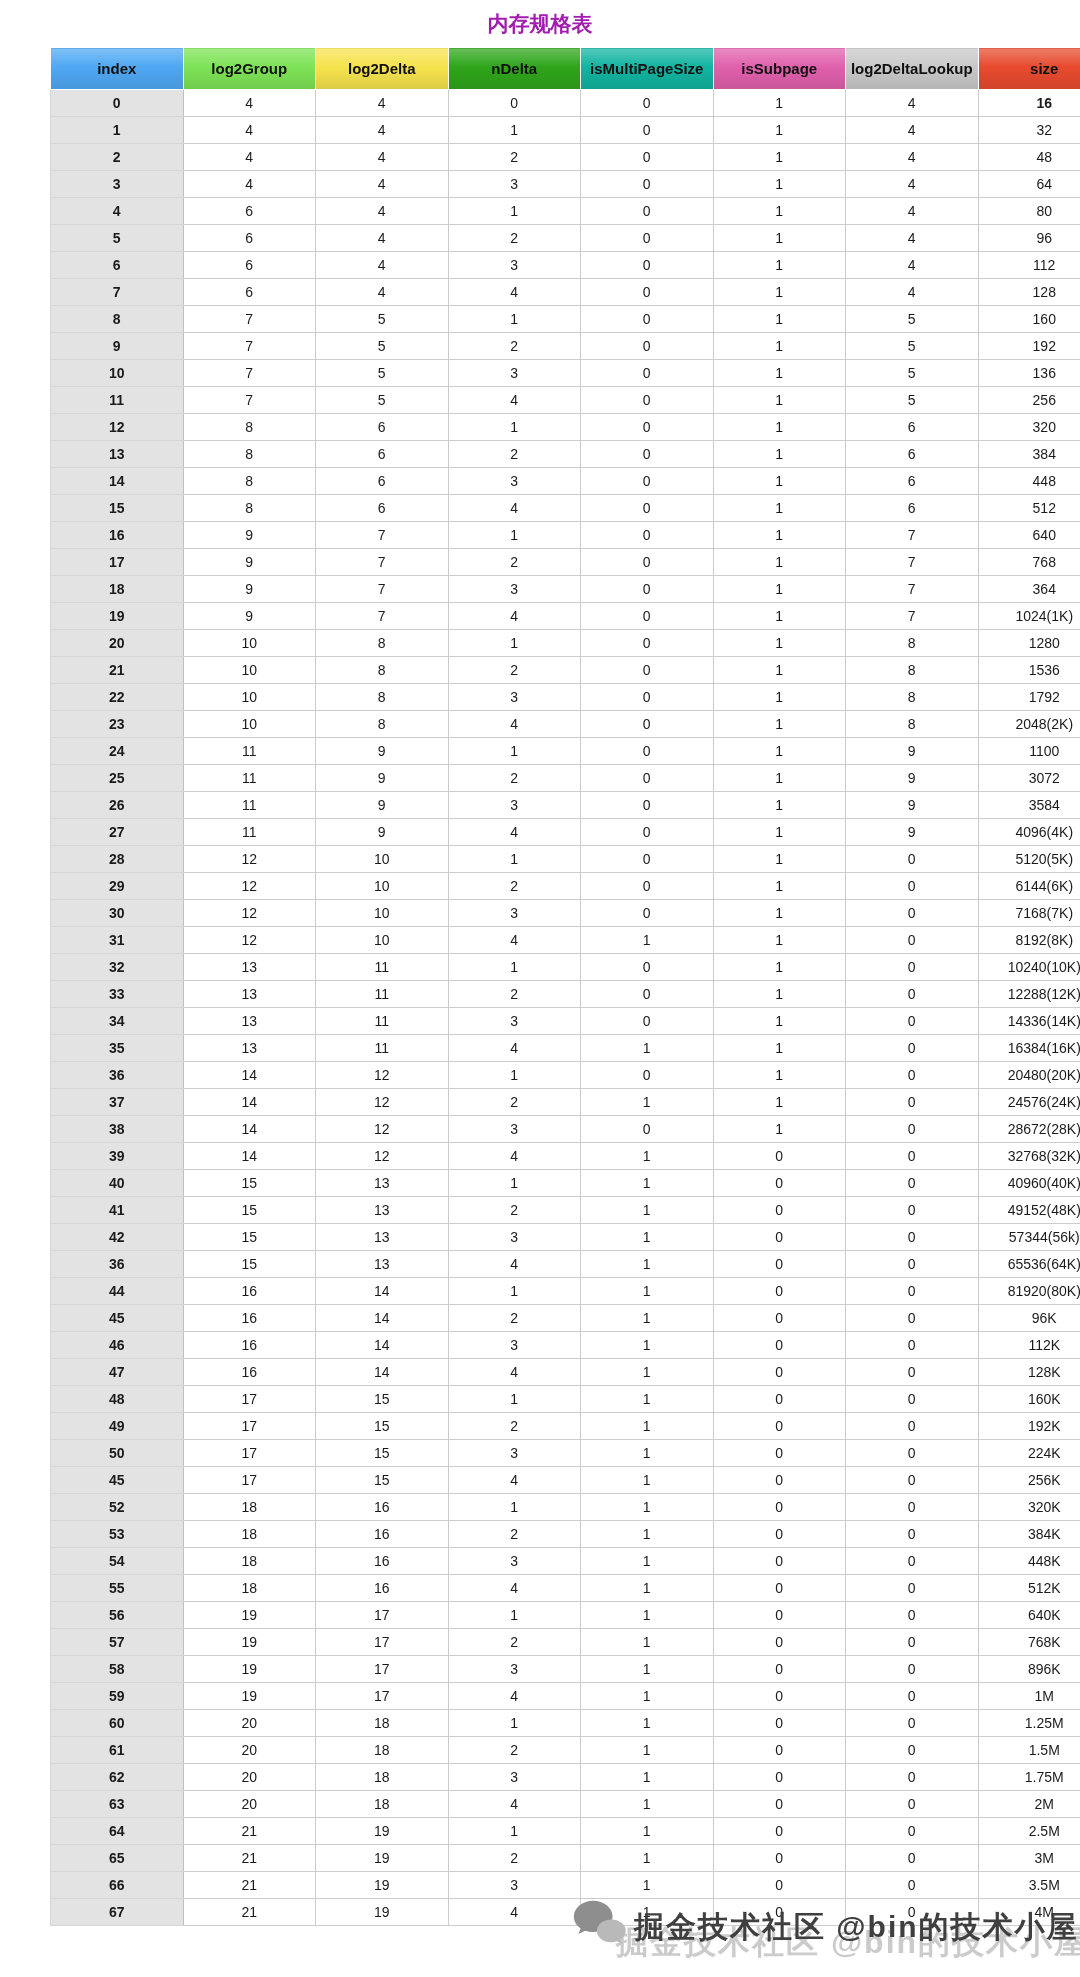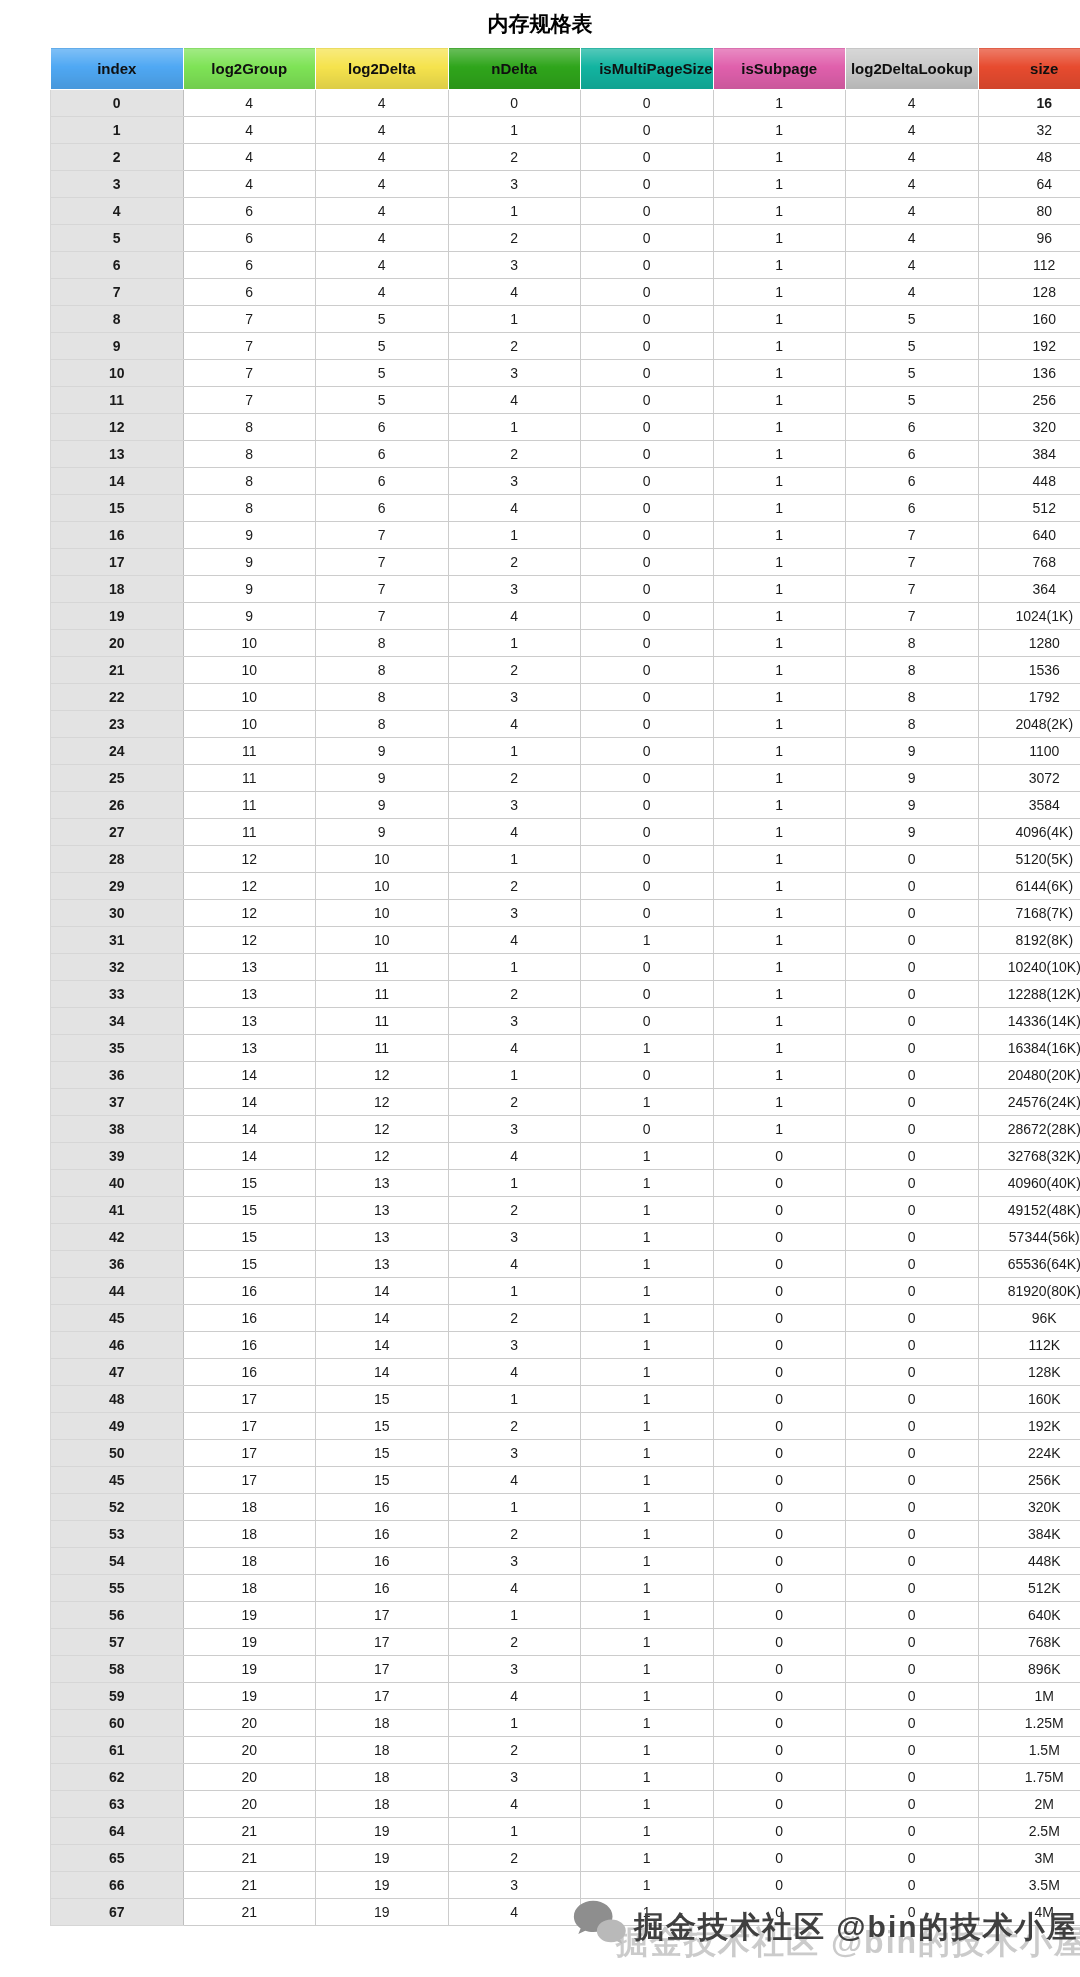--- a/index.html
+++ b/index.html
@@ -4,21 +4,21 @@
 <style>
   html,body{margin:0;padding:0;}
   body{
     width:1080px;height:1977px;position:relative;overflow:hidden;
     background:#ffffff;
     font-family:"Liberation Sans","DejaVu Sans",sans-serif;
     color:#1b1b1b;
   }
   .page-title{
     position:absolute;top:10px;left:0;width:100%;
-    text-align:center;font-size:21px;font-weight:600;color:#000000;
+    text-align:center;font-size:21px;font-weight:600;color:#a21caf;
   }
   .table-wrap{position:absolute;left:10px;top:47px;padding-left:40px;}
   table{
     border-collapse:collapse;table-layout:fixed;width:1061px;
   }
   th{
     height:41px;font-size:15px;font-weight:700;color:#101010;
     text-align:center;border:1px solid #ffffff;padding:0;
   }
   td{
@@ -44,21 +44,21 @@
 <div class="page-title">内存规格表</div>
 
 <div class="table-wrap">
   <table>
     <thead>
       <tr>
           <th style="background: linear-gradient(rgba(255, 255, 255, 0.28), rgba(255, 255, 255, 0) 45%, rgba(0, 0, 0, 0.1)), rgb(79, 168, 243);">index</th>
           <th style="background: linear-gradient(rgba(255, 255, 255, 0.28), rgba(255, 255, 255, 0) 45%, rgba(0, 0, 0, 0.1)), rgb(126, 227, 86);">log2Group</th>
           <th style="background: linear-gradient(rgba(255, 255, 255, 0.28), rgba(255, 255, 255, 0) 45%, rgba(0, 0, 0, 0.1)), rgb(245, 227, 77); text-align: center;">log2Delta</th>
           <th style="background: linear-gradient(rgba(255, 255, 255, 0.28), rgba(255, 255, 255, 0) 45%, rgba(0, 0, 0, 0.1)), rgb(47, 165, 27);">nDelta</th>
-          <th style="background: linear-gradient(rgba(255, 255, 255, 0.28), rgba(255, 255, 255, 0) 45%, rgba(0, 0, 0, 0.1)), rgb(18, 180, 160); text-align: right;">isMultiPageSize</th>
+          <th style="background: linear-gradient(rgba(255, 255, 255, 0.28), rgba(255, 255, 255, 0) 45%, rgba(0, 0, 0, 0.1)), rgb(18, 180, 160);">isMultiPageSize</th>
           <th style="background: linear-gradient(rgba(255, 255, 255, 0.28), rgba(255, 255, 255, 0) 45%, rgba(0, 0, 0, 0.1)), rgb(224, 96, 172);">isSubpage</th>
           <th style="background: linear-gradient(rgba(255, 255, 255, 0.28), rgba(255, 255, 255, 0) 45%, rgba(0, 0, 0, 0.1)), rgb(201, 201, 201);">log2DeltaLookup</th>
           <th style="background: linear-gradient(rgba(255, 255, 255, 0.28), rgba(255, 255, 255, 0) 45%, rgba(0, 0, 0, 0.1)), rgb(231, 75, 47);">size</th>
         </tr>
     </thead>
     <tbody>
         <tr>
           <td class="idx">0</td>
           <td>4</td>
           <td>4</td>

